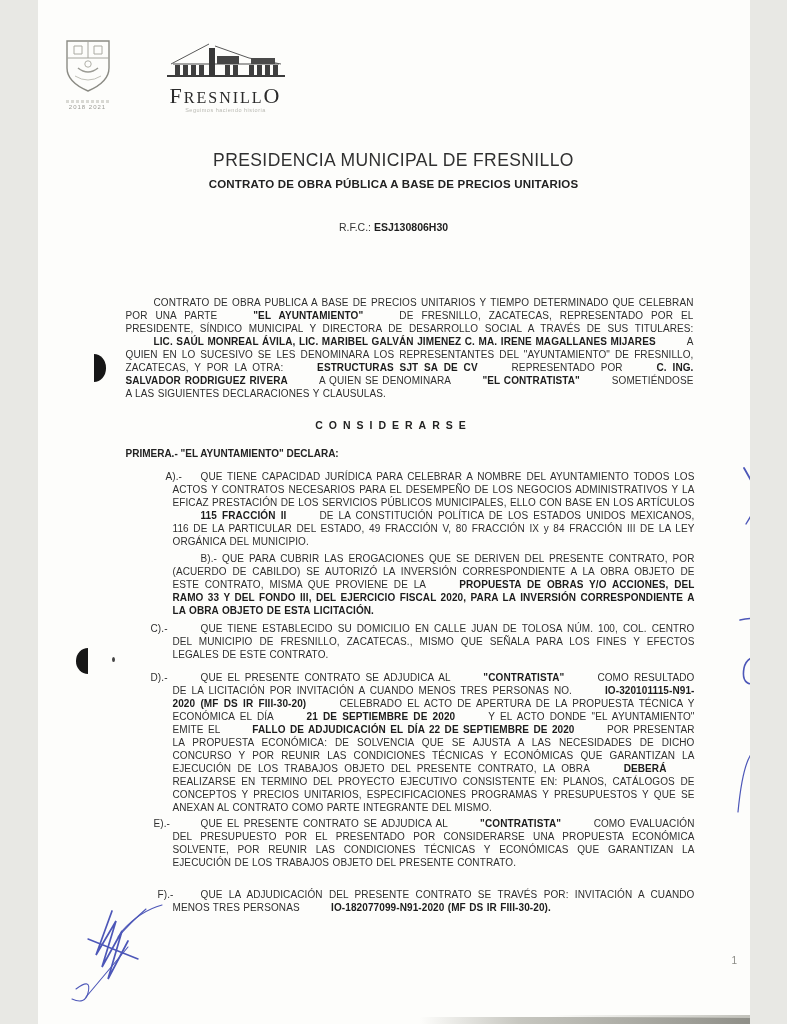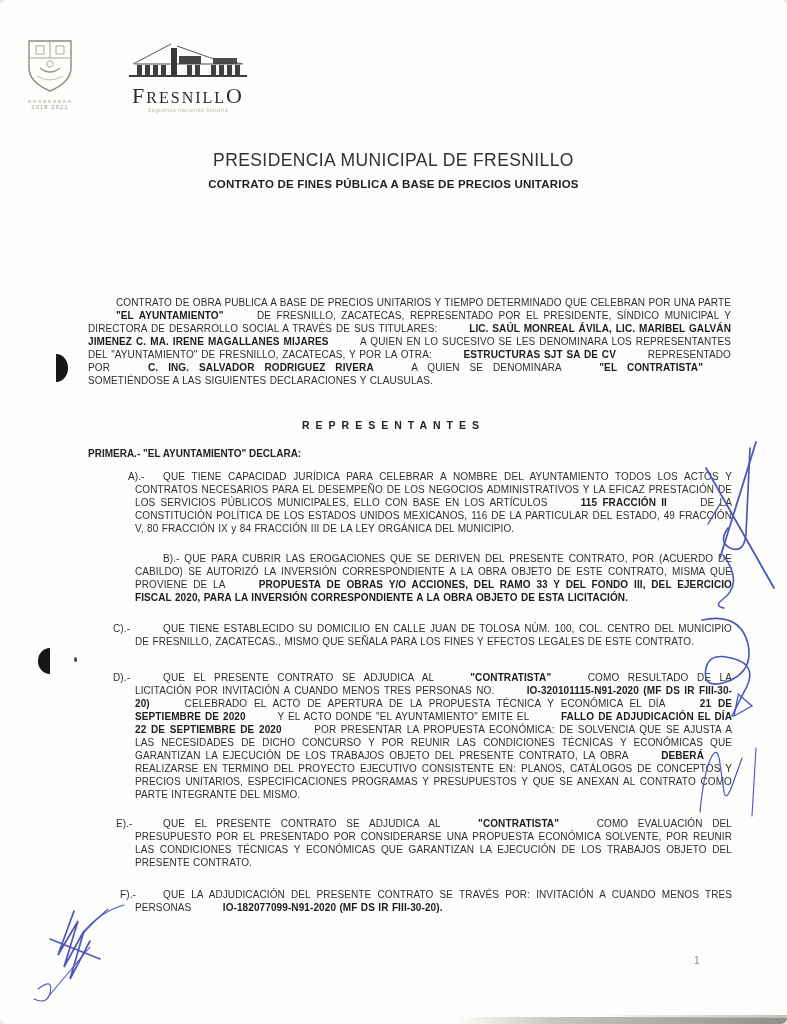--- a/index.html
+++ b/index.html
@@ -1,24 +1,23 @@
 <!DOCTYPE html>
 <html><head>
 <meta charset="utf-8">
 <style>
   html,body{margin:0;padding:0;background:#e8e8e4;}
   .page{
     position:relative;
-    width:787px;height:1024px;
+    width:712px;height:1024px;
     margin:0 auto;
     background:#fdfdfb;
     overflow:hidden;
     font-family:"Liberation Sans","DejaVu Sans",sans-serif;
     color:#2d2d2d;
-    border-radius:6px;
   }
   .abs{position:absolute;}
   .center{left:0;right:0;text-align:center;}
   
   .doc-title{top:105px;font-size:17.5px;letter-spacing:.4px;color:#303030;margin-top:45px;}
   .doc-subtitle{top:144px;font-size:15.5px;font-weight:700;color:#222;}
   .doc-contract-line{top:178px;font-size:11.5px;font-weight:700;color:#222;letter-spacing:.2px;}
   .cto-block{top:220px;font-size:10.5px;line-height:14.5px;color:#333;}
   .cto-block b{color:#1d1d1d;}
   
@@ -92,28 +91,29 @@
       <rect x="44" y="8" width="6" height="28" fill="#383838"></rect>
       <rect x="52" y="16" width="22" height="8" fill="#454545"></rect>
       <path d="M6 24 L44 4 M50 6 L84 18 L116 24" stroke="#585858" stroke-width="1" fill="none"></path>
       <rect x="86" y="18" width="24" height="6" fill="#4a4a4a"></rect>
     </svg>
     <div class="brand-name"><span class="cap">F</span><span class="mid">RESNILL</span><span class="cap">O</span></div>
     <div class="brand-tagline">Seguimos haciendo historia</div>
   </div>
 
   <div class="abs center doc-title">PRESIDENCIA MUNICIPAL DE FRESNILLO</div>
-  <div class="abs center doc-contract-line">CONTRATO DE FINES PÚBLICA A BASE DE PRECIOS UNITARIOS</div>
+  <div class="abs center doc-contract-line">CONTRATO DE OBRA PÚBLICA A BASE DE PRECIOS UNITARIOS</div>
 
   <div class="abs center cto-block">
+    <div><span>R.F.C.: </span><b>ESJ130806H30</b></div>
   </div>
 
   <div class="abs bodytext intro"><span>CONTRATO DE OBRA PUBLICA A BASE DE PRECIOS UNITARIOS Y TIEMPO DETERMINADO QUE CELEBRAN POR UNA PARTE </span><span style="font-weight: 700; color: rgb(28, 28, 28);">"EL AYUNTAMIENTO"</span><span> DE FRESNILLO, ZACATECAS, REPRESENTADO POR EL PRESIDENTE, SÍNDICO MUNICIPAL Y DIRECTORA DE DESARROLLO SOCIAL A TRAVÉS DE SUS TITULARES: </span><span style="font-weight: 700; color: rgb(28, 28, 28);">LIC. SAÚL MONREAL ÁVILA, LIC. MARIBEL GALVÁN JIMENEZ C. MA. IRENE MAGALLANES MIJARES</span><span> A QUIEN EN LO SUCESIVO SE LES DENOMINARA LOS REPRESENTANTES DEL "AYUNTAMIENTO" DE FRESNILLO, ZACATECAS, Y POR LA OTRA: </span><span style="font-weight: 700; color: rgb(28, 28, 28);">ESTRUCTURAS SJT SA DE CV</span><span> REPRESENTADO POR </span><span style="font-weight: 700; color: rgb(28, 28, 28);">C. ING. SALVADOR RODRIGUEZ RIVERA</span><span> A QUIEN SE DENOMINARA </span><span style="font-weight: 700; color: rgb(28, 28, 28);">"EL CONTRATISTA"</span><span> SOMETIÉNDOSE A LAS SIGUIENTES DECLARACIONES Y CLAUSULAS.</span></div>
 
-  <div class="abs center decl-title">REPRESENTANTES</div>
+  <div class="abs center decl-title">CONSIDERARSE</div>
   <div class="abs primera">PRIMERA.- "EL AYUNTAMIENTO" DECLARA:</div>
 
   <div class="abs bodytext item" style="top:470px">
     <span class="lbl" style="left:-35px">A).-</span>
     <div class="txt"><span>QUE TIENE CAPACIDAD JURÍDICA PARA CELEBRAR A NOMBRE DEL AYUNTAMIENTO TODOS LOS ACTOS Y CONTRATOS NECESARIOS PARA EL DESEMPEÑO DE LOS NEGOCIOS ADMINISTRATIVOS Y LA EFICAZ PRESTACIÓN DE LOS SERVICIOS PÚBLICOS MUNICIPALES, ELLO CON BASE EN LOS ARTÍCULOS </span><span style="font-weight: 700; color: rgb(28, 28, 28);">115 FRACCIÓN II</span><span> DE LA CONSTITUCIÓN POLÍTICA DE LOS ESTADOS UNIDOS MEXICANOS, 116 DE LA PARTICULAR DEL ESTADO, 49 FRACCIÓN V, 80 FRACCIÓN IX y 84 FRACCIÓN III DE LA LEY ORGÁNICA DEL MUNICIPIO.</span></div>
   </div>
 
   <div class="abs bodytext item" style="top:552px">
     <div class="txt"><span>B).- QUE PARA CUBRIR LAS EROGACIONES QUE SE DERIVEN DEL PRESENTE CONTRATO, POR (ACUERDO DE CABILDO) SE AUTORIZÓ LA INVERSIÓN CORRESPONDIENTE A LA OBRA OBJETO DE ESTE CONTRATO, MISMA QUE PROVIENE DE LA </span><span style="font-weight: 700; color: rgb(28, 28, 28);">PROPUESTA DE OBRAS Y/O ACCIONES, DEL RAMO 33 Y DEL FONDO III, DEL EJERCICIO FISCAL 2020, PARA LA INVERSIÓN CORRESPONDIENTE A LA OBRA OBJETO DE ESTA LICITACIÓN.</span></div>
   </div>

